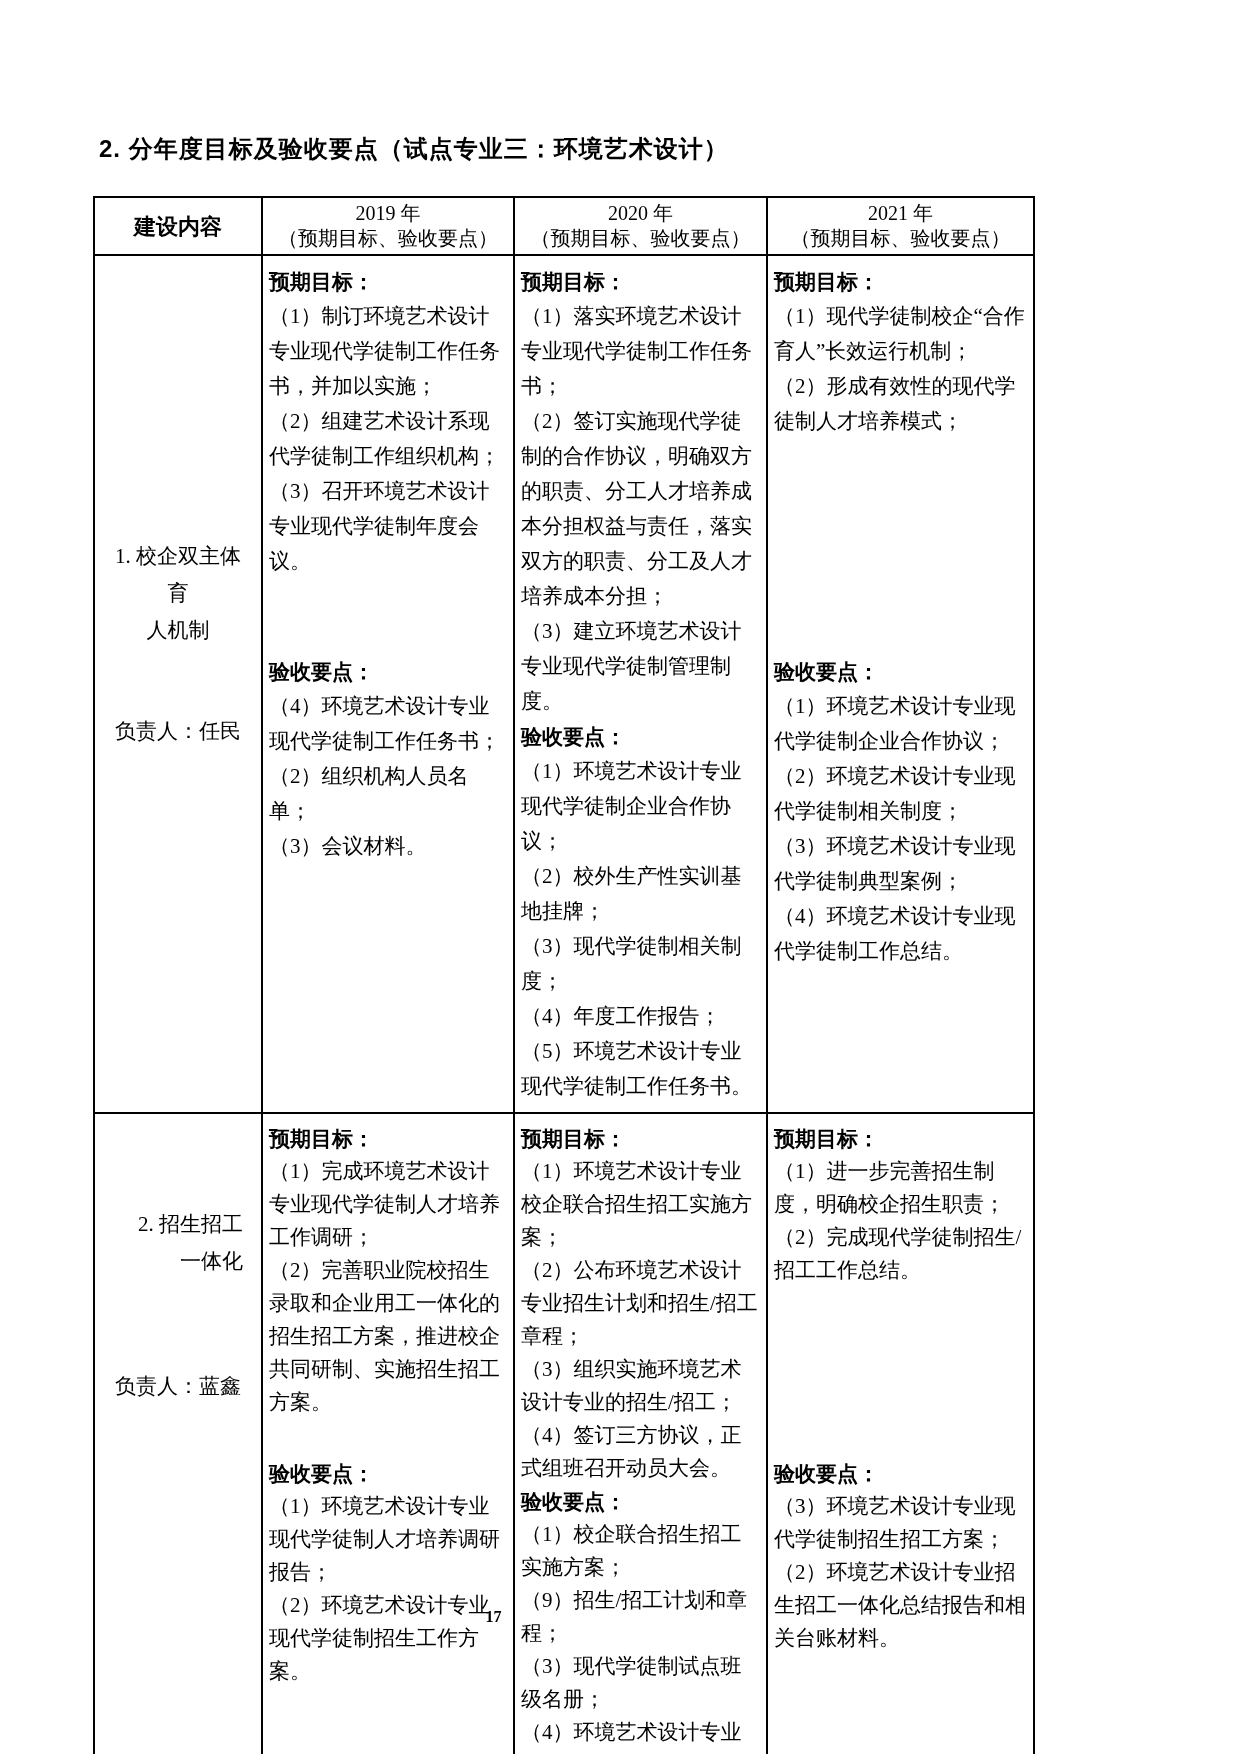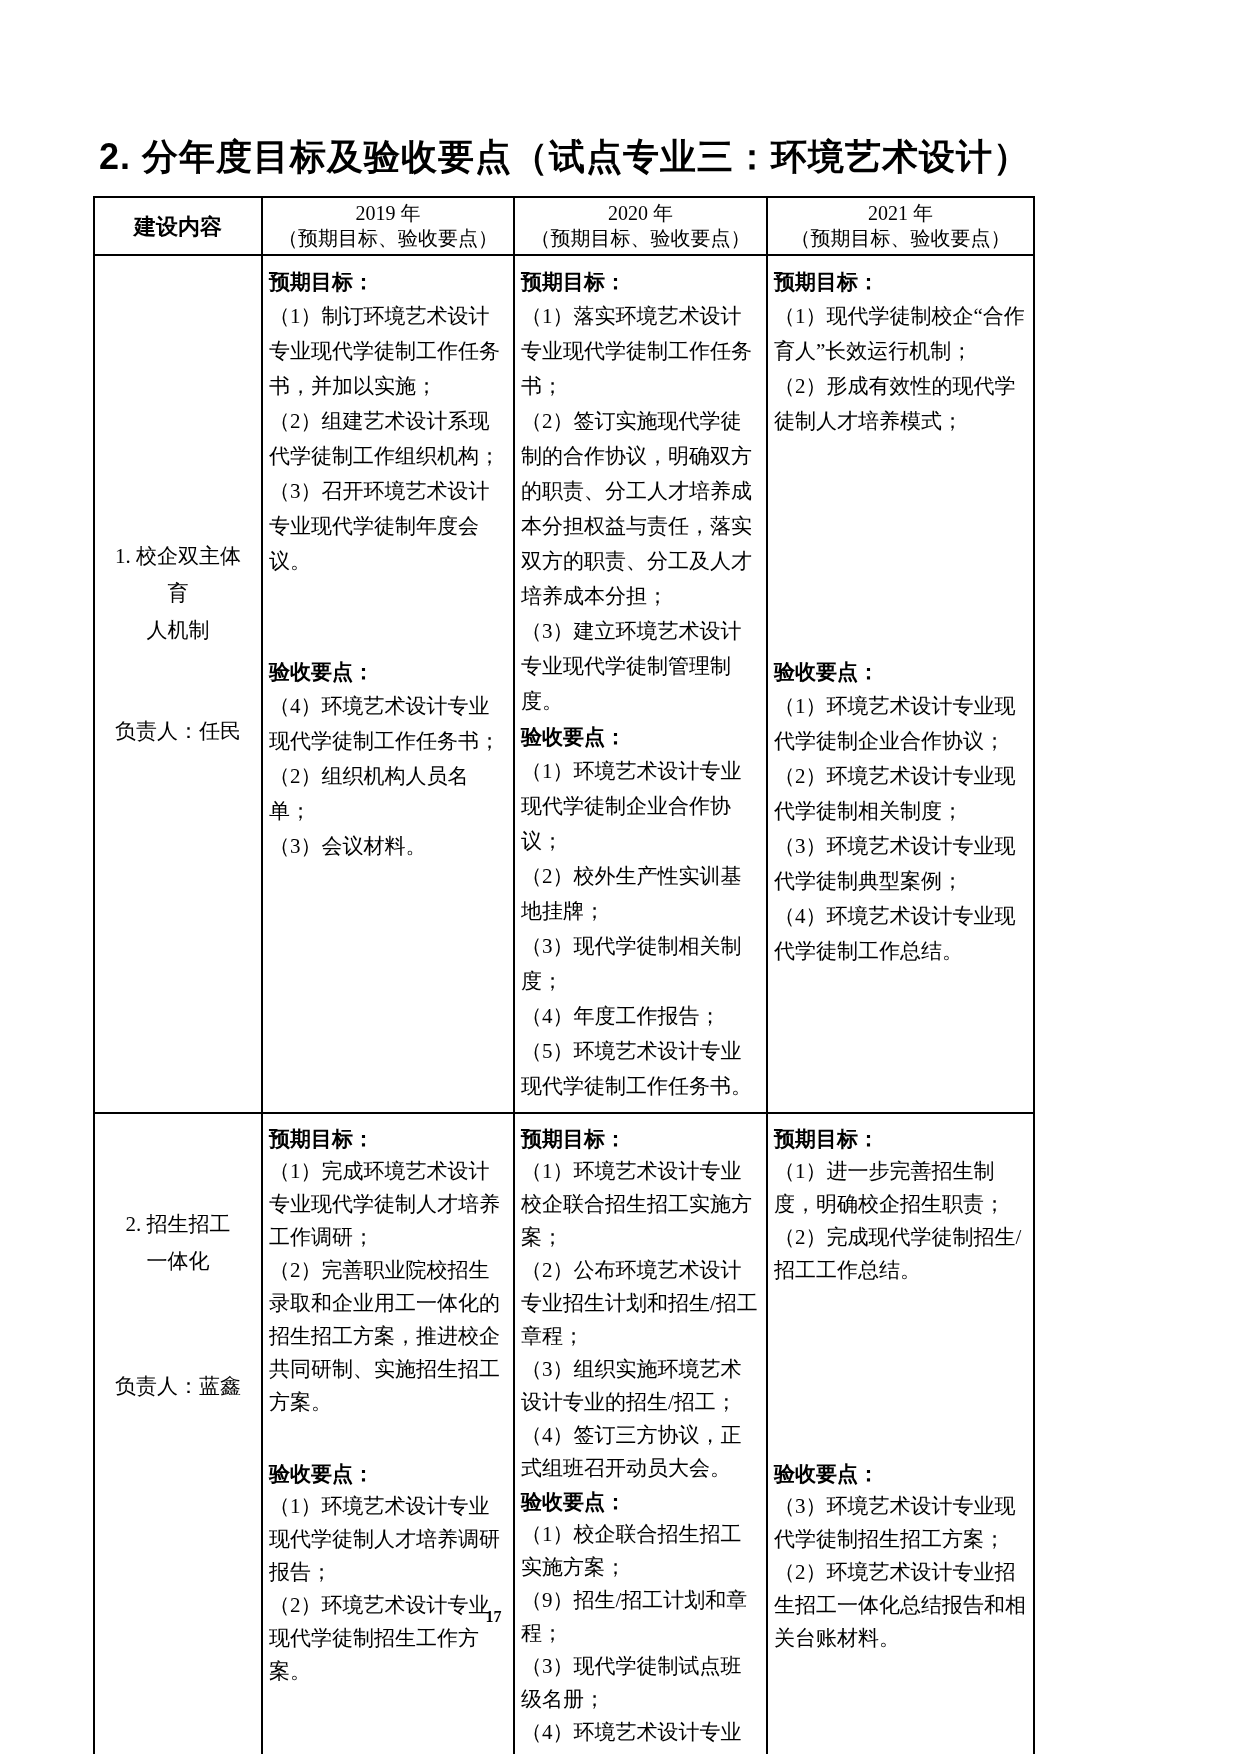--- a/index.html
+++ b/index.html
@@ -5,21 +5,21 @@
   html,body{margin:0;padding:0;background:#ffffff;}
   body{
     width:1241px;height:1754px;
     font-family:"Liberation Serif","DejaVu Serif",serif;
     color:#000;
   }
   .page{position:relative;width:1241px;height:1754px;background:#fff;overflow:hidden;}
 
   .title{
     position:absolute;left:99px;top:133px;margin:0;
-    font-size:36px;font-weight:bold;letter-spacing:1px;
+    font-size:24px;font-weight:bold;letter-spacing:1px;
     font-family:"Liberation Sans","DejaVu Sans",sans-serif;
   }
 
   table.plan{
     position:absolute;left:93px;top:196px;
     width:940px;border-collapse:collapse;table-layout:fixed;
     background:#fff;
   }
   .plan th,.plan td{
     border:2px solid #000;
@@ -39,21 +39,21 @@
   }
   .item{margin:0;}
   .r1 .sec,.r1 .item{line-height:35px;}
   .r2 .sec,.r2 .item{line-height:33px;}
   .r1 .goals{min-height:390px;}
   .r2 .goals{min-height:335px;}
 
   .name-cell{text-align:center;font-size:21px;line-height:37px;}
   .name-block{margin:12px;}
   .r1 .name-block{padding-top:262px;}
-  .r2 .name-block{padding-top:72px;}
+  .r2 .name-block{padding-top:72px;text-align:right;}
   .leader{margin:4px;}
   .r1 .leader{margin-top:64px;}
   .r2 .leader{margin-top:88px;}
 
   .page-num{
     position:absolute;left:0;top:1608px;width:987px;
     text-align:center;font-size:16px;font-weight:bold;
   }
 </style>
 </head>

